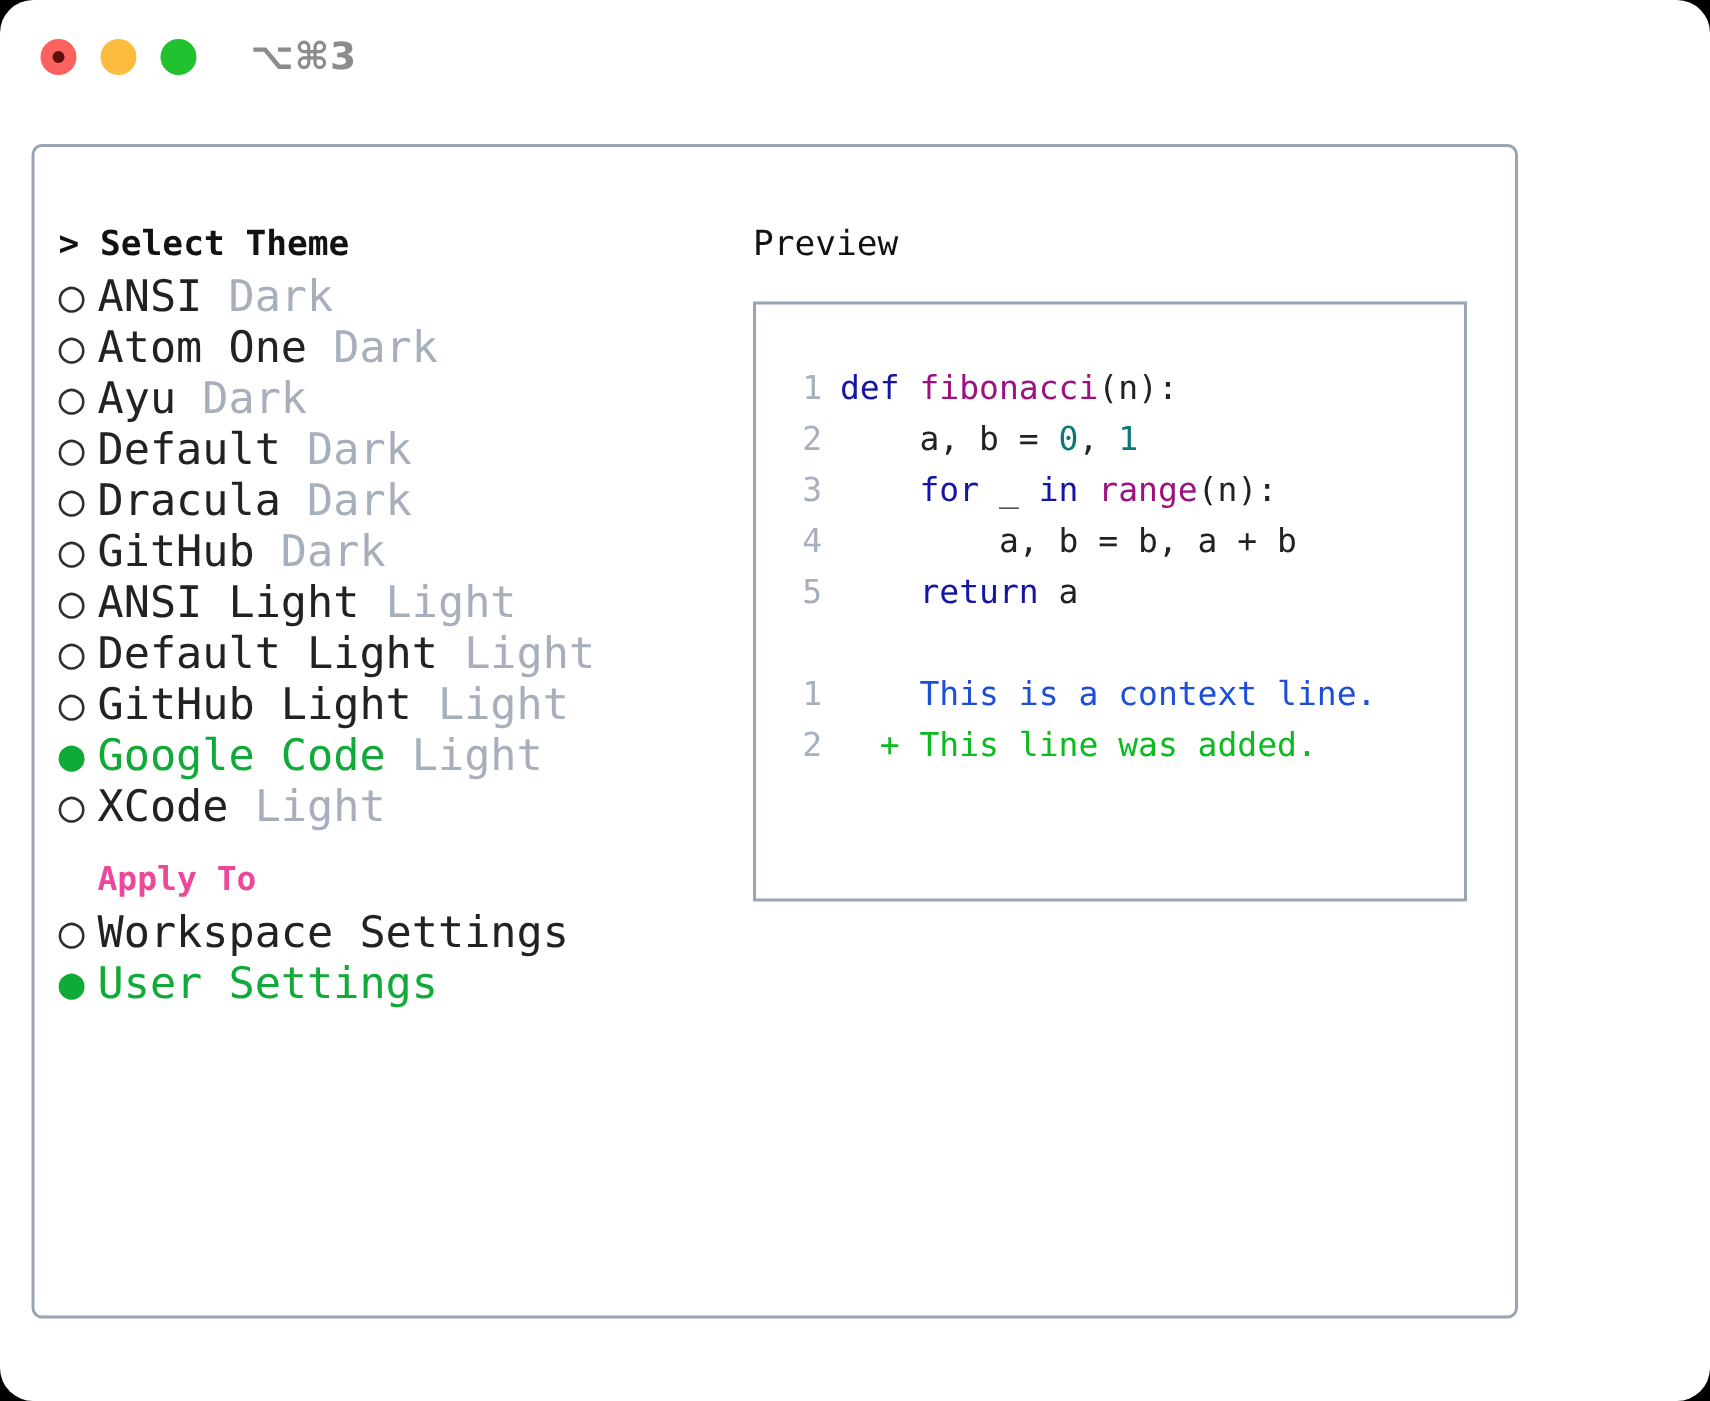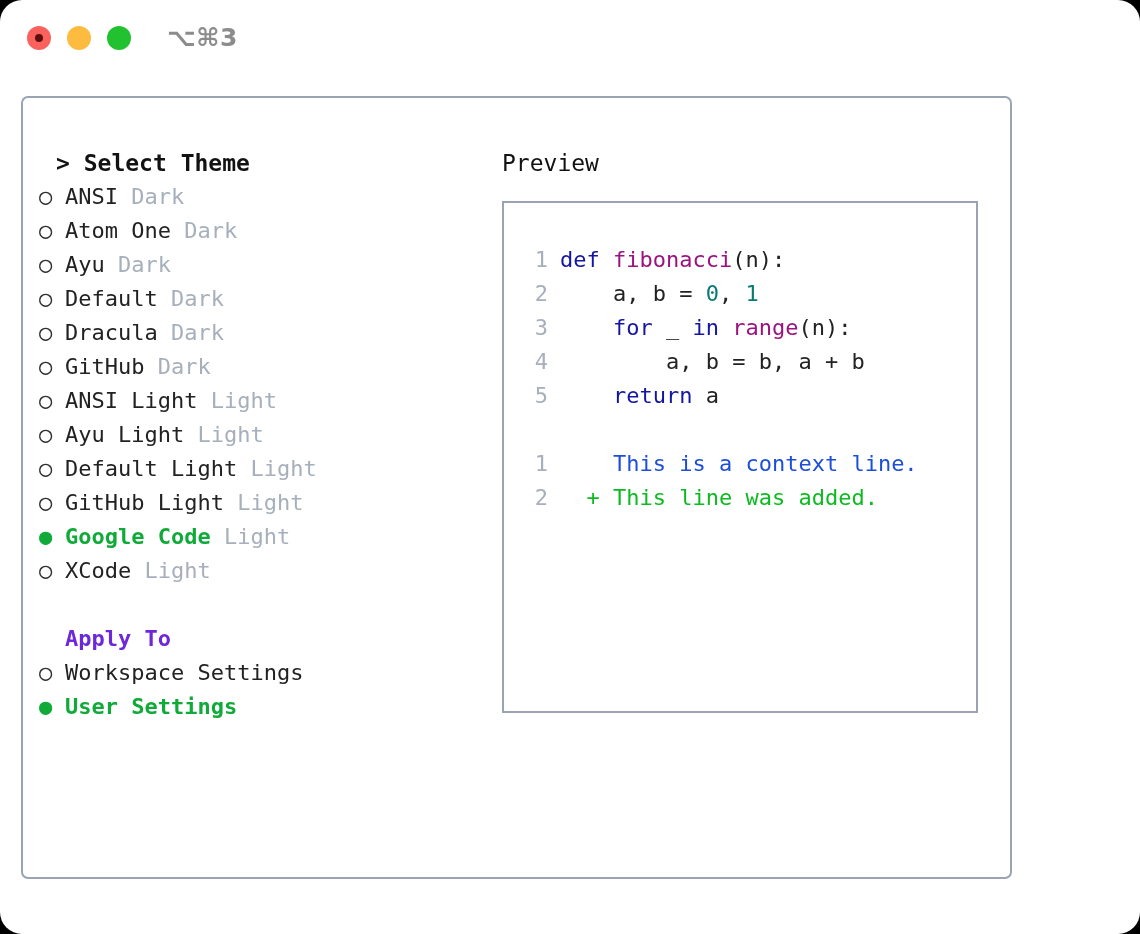--- a/index.html
+++ b/index.html
@@ -90,46 +90,45 @@
     left: 16px;
     top: 48px;
     width: 440px;
   }
   .section-header {
     font-size: 23px;
     font-weight: 700;
     color: #121212;
     line-height: 34px;
     white-space: pre;
-    margin-left: 17px;
   }
   .opt-row {
-    font-size: 22px;
+    font-size: 29px;
     line-height: 34px;
     color: #222222;
     white-space: pre;
     display: block;
   }
   .marker {
     display: inline-block;
     width: 26px;
     color: #2f2f2f;
   }
   .opt-row.selected .marker { color: #10aa38; }
   .opt-name { color: #222222; }
-  .opt-row.selected .opt-name { color: #10aa38; font-weight: bold; }
+  .opt-row.selected .opt-name { color: #10aa38; }
   .opt-kind { color: #a6afbb; }
 
   .apply-header {
     font-size: 22px;
     line-height: 34px;
-    color: #6d28d9;
+    color: #ec4899;
     font-weight: 700;
     white-space: pre;
-    margin-top: 34px;
+    margin-top: 16px;
     padding-left: 26px;
   }
   .hint {
     margin-top: 34px;
     font-size: 21px;
     line-height: 34px;
     color: #a6afbb;
     width: 400px;
   }
 
@@ -142,21 +141,21 @@
   }
   .preview-title {
     font-size: 23px;
     font-weight: 400;
     color: #121212;
     line-height: 34px;
   }
   .preview-box {
     margin-top: 21px;
     width: 476px;
-    height: 512px;
+    height: 400px;
     border: 2px solid #9aa4b4;
     background: #ffffff;
     box-sizing: border-box;
     padding: 40px 0 0 18px;
   }
   .code-line {
     font-size: 22px;
     line-height: 34px;
     white-space: pre;
     color: #222222;
@@ -198,21 +197,20 @@
       <div class="section-header"><span>&gt; </span><span>Select Theme</span></div>
 
       <div id="theme-list">
           <div class="opt-row"><span class="marker">○</span><span class="opt-name">ANSI</span><span class="opt-kind"> Dark</span></div>
           <div class="opt-row"><span class="marker">○</span><span class="opt-name">Atom One</span><span class="opt-kind"> Dark</span></div>
           <div class="opt-row"><span class="marker">○</span><span class="opt-name">Ayu</span><span class="opt-kind"> Dark</span></div>
           <div class="opt-row"><span class="marker">○</span><span class="opt-name">Default</span><span class="opt-kind"> Dark</span></div>
           <div class="opt-row"><span class="marker">○</span><span class="opt-name">Dracula</span><span class="opt-kind"> Dark</span></div>
           <div class="opt-row"><span class="marker">○</span><span class="opt-name">GitHub</span><span class="opt-kind"> Dark</span></div>
           <div class="opt-row"><span class="marker">○</span><span class="opt-name">ANSI Light</span><span class="opt-kind"> Light</span></div>
-          <div class="opt-row"><span class="marker">○</span><span class="opt-name">Ayu Light</span><span class="opt-kind"> Light</span></div>
           <div class="opt-row"><span class="marker">○</span><span class="opt-name">Default Light</span><span class="opt-kind"> Light</span></div>
           <div class="opt-row"><span class="marker">○</span><span class="opt-name">GitHub Light</span><span class="opt-kind"> Light</span></div>
           <div class="opt-row selected"><span class="marker">●</span><span class="opt-name">Google Code</span><span class="opt-kind"> Light</span></div>
           <div class="opt-row"><span class="marker">○</span><span class="opt-name">XCode</span><span class="opt-kind"> Light</span></div>
         </div>
 
       <div class="apply-header">Apply To</div>
 
       <div id="apply-list">
           <div class="opt-row"><span class="marker">○</span><span class="opt-name">Workspace Settings</span></div>

